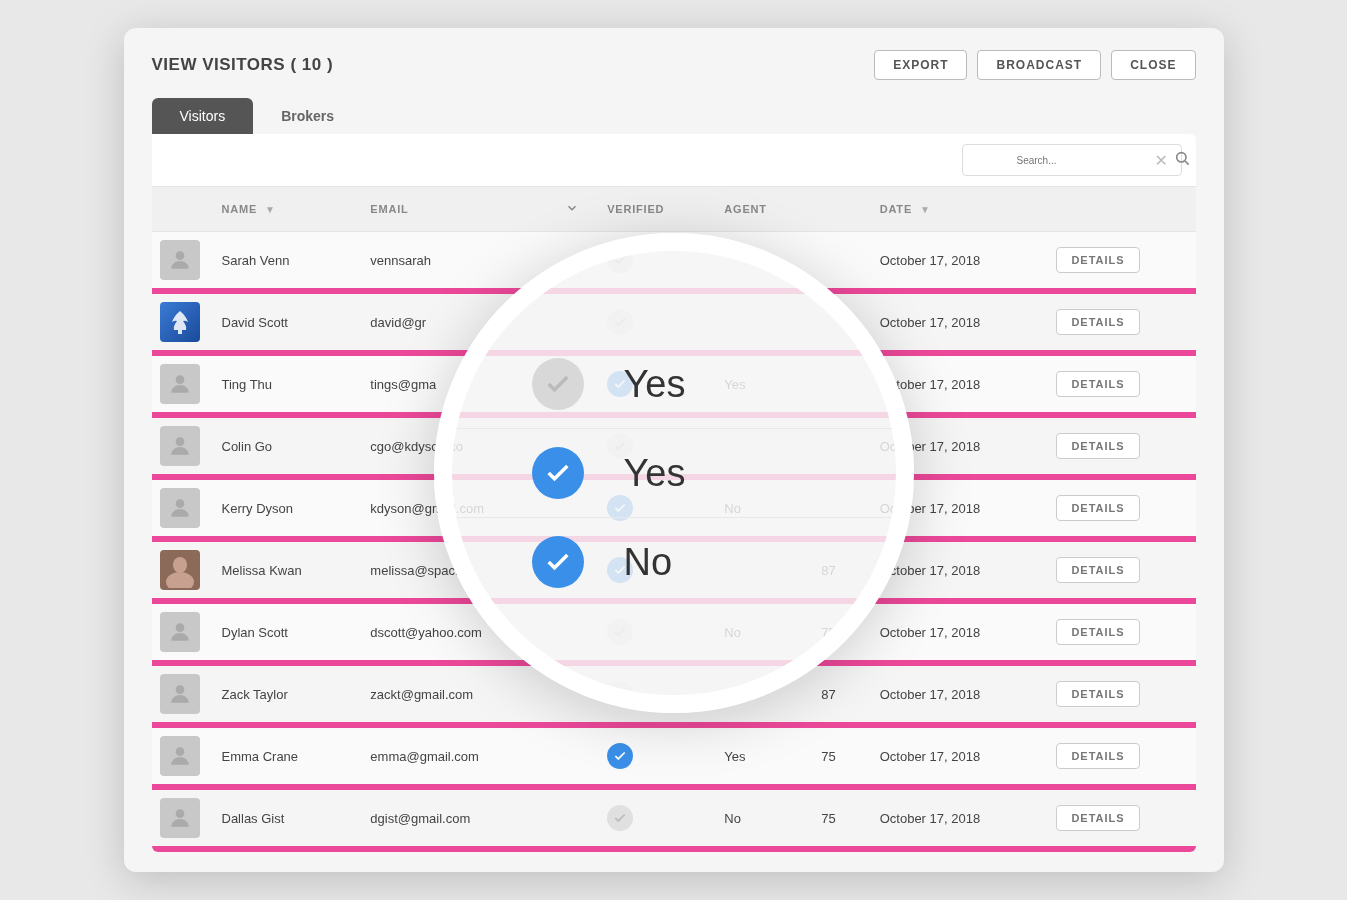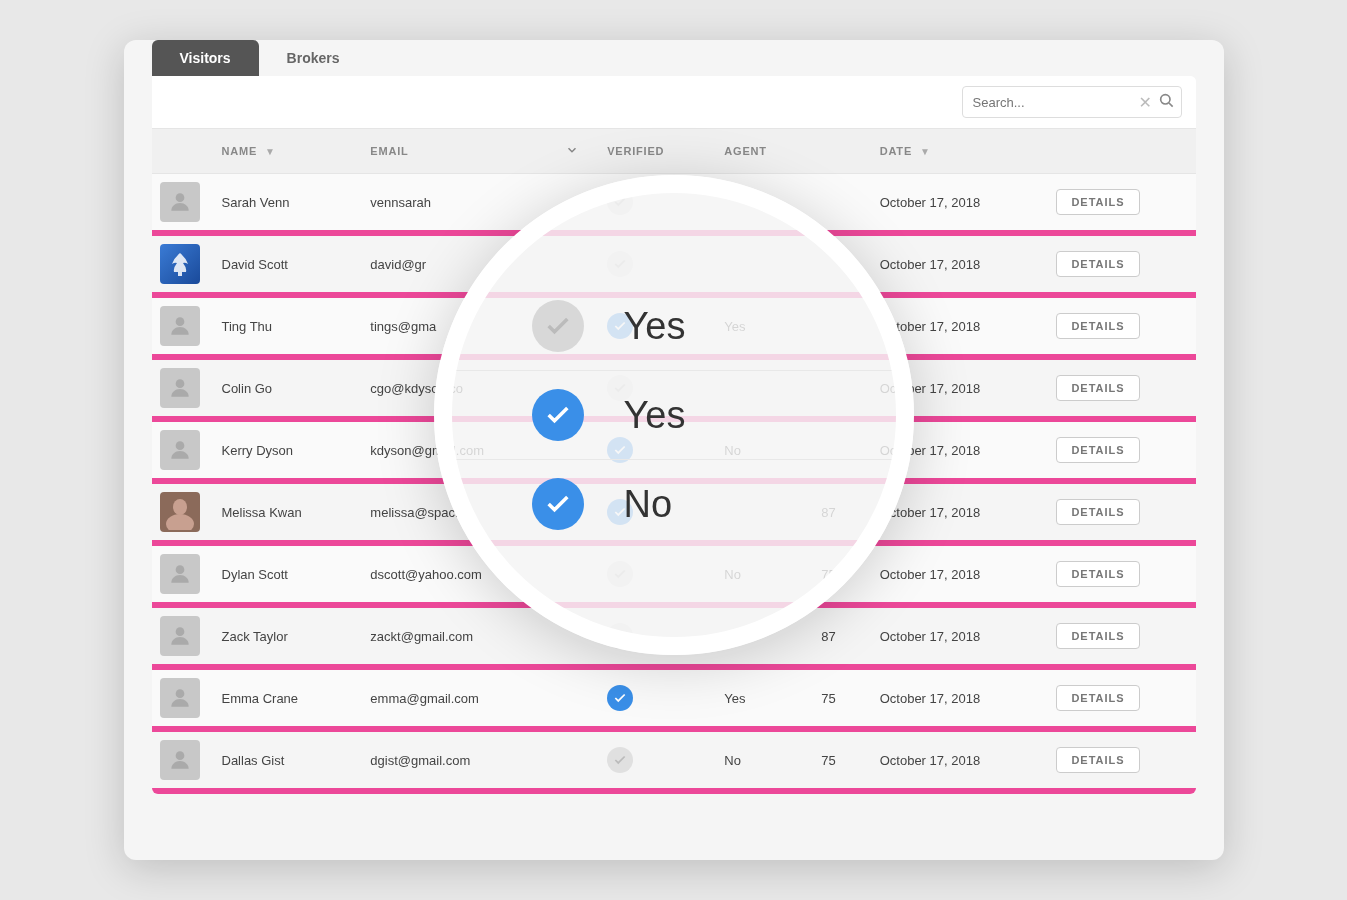--- a/index.html
+++ b/index.html
@@ -66,21 +66,21 @@
       font-weight: 700;
       border-radius: 6px 6px 0 0;
       cursor: pointer;
       color: #666;
       background: transparent;
       border: none;
     }
     .tab.active {
       background: #555;
       color: #fff;
-      font-weight: 700;
+      font-weight: 400;
     }
 
     
     .table-wrapper {
       margin: 0 28px;
       background: #fff;
       border-radius: 0 6px 6px 6px;
       overflow: hidden;
       position: relative;
     }
@@ -100,23 +100,24 @@
       border: 1px solid #ddd;
       border-radius: 4px;
       padding: 5px 10px;
       gap: 6px;
       background: #fff;
       width: 220px;
     }
     .search-box input {
       border: none;
       outline: none;
-      font-size: 13px;
+      font-size: 10px;
       color: #888;
       width: 160px;
+      margin-left: 44px;
     }
     .search-clear {
       color: #bbb;
       font-size: 16px;
       cursor: pointer;
     }
     .search-icon-btn {
       color: #888;
       font-size: 16px;
       cursor: pointer;
@@ -297,20 +298,28 @@
     .chevron-cell {
       width: 30px;
       text-align: center;
     }
   </style>
 </head>
 <body>
 
 <div class="modal-container">
 
+  <div class="modal-header">
+    <span class="modal-title">VIEW VISITORS ( 10 )</span>
+    <div class="header-buttons">
+      <button class="header-btn">EXPORT</button>
+      <button class="header-btn">BROADCAST</button>
+      <button class="header-btn">CLOSE</button>
+    </div>
+  </div>
 
   <div class="tabs-bar">
     <button class="tab active">Visitors</button>
     <button class="tab">Brokers</button>
   </div>
 
   <div class="table-wrapper">
 
     <div class="search-row">
       <div class="search-box">

